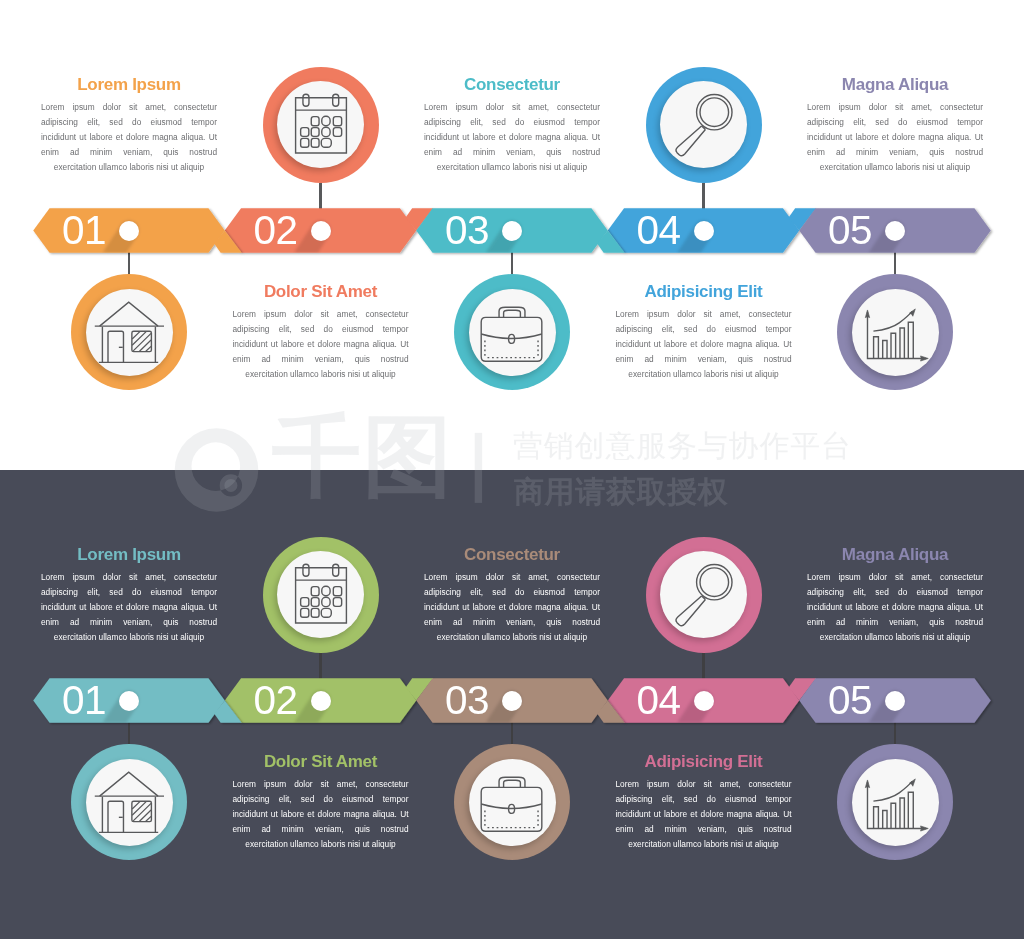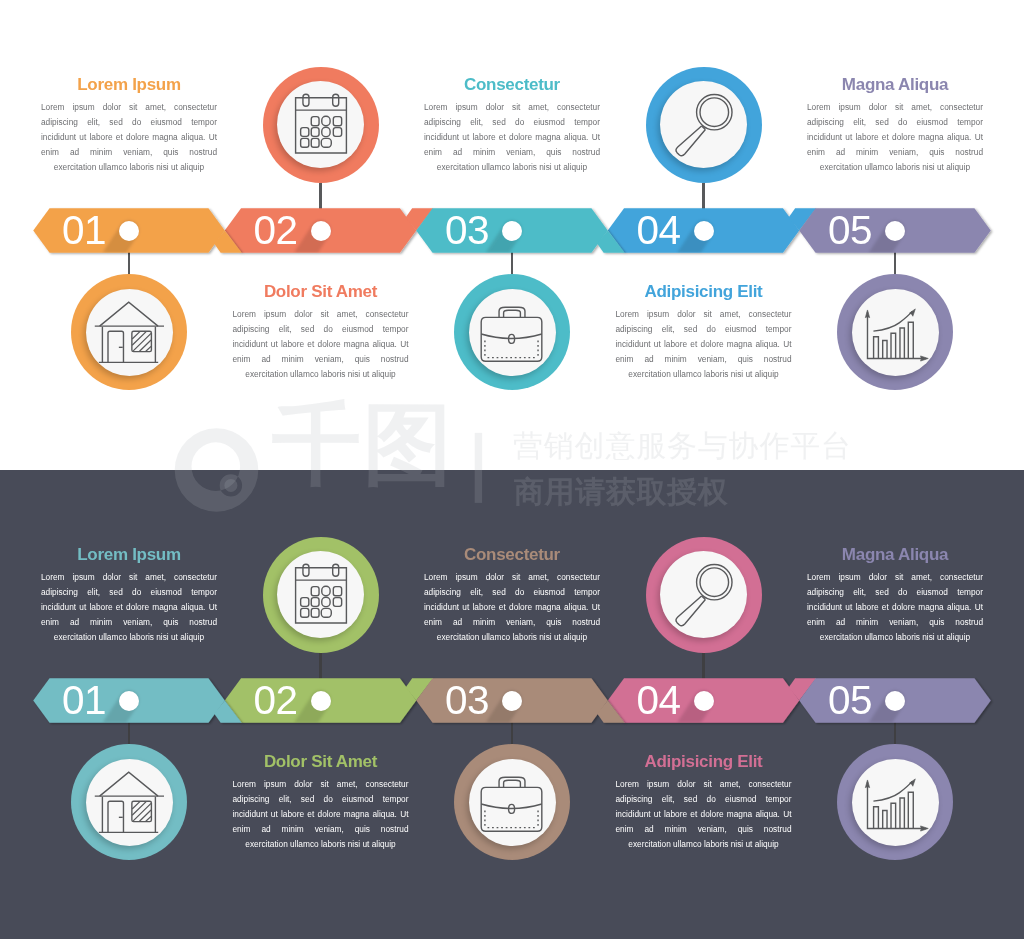--- a/index.html
+++ b/index.html
@@ -24,21 +24,21 @@
            stroke-linecap:butt;stroke-linejoin:miter;}
   .ico svg .hatch path{stroke-width:1.8;}
   .ico svg .fillmark{fill:#58595b;stroke-width:0.9;}
   .txt{position:absolute;width:176px;}
   .txt .t{font-weight:bold;font-size:17px;line-height:20px;text-align:center;letter-spacing:-0.3px;}
   .txt .p{font-size:8.3px;line-height:15.1px;margin-top:5px;text-align:justify;
           text-align-last:center;color:#6d6e71;}
   .panel-dark .txt .p{color:#ffffff;}
   .wm{position:absolute;left:0;top:0;width:1024px;height:939px;pointer-events:none;}
   .wm svg{position:absolute;left:0;top:0;}
-  .wmbrand{position:absolute;left:272px;top:400px;font-size:89px;line-height:89px;
+  .wmbrand{position:absolute;left:272px;top:412px;font-size:89px;line-height:89px;
            font-weight:bold;color:rgba(176,179,188,0.19);letter-spacing:2px;}
   .wmline1{position:absolute;left:513px;top:430px;font-size:30px;line-height:31px;
            color:rgba(176,179,188,0.19);letter-spacing:0.8px;}
   .wmline2{position:absolute;left:514px;top:476px;font-size:30px;line-height:31px;
            font-weight:bold;color:rgba(176,179,188,0.19);letter-spacing:0.6px;}
 </style>
 </head>
 <body>
 
 <div class="board">

